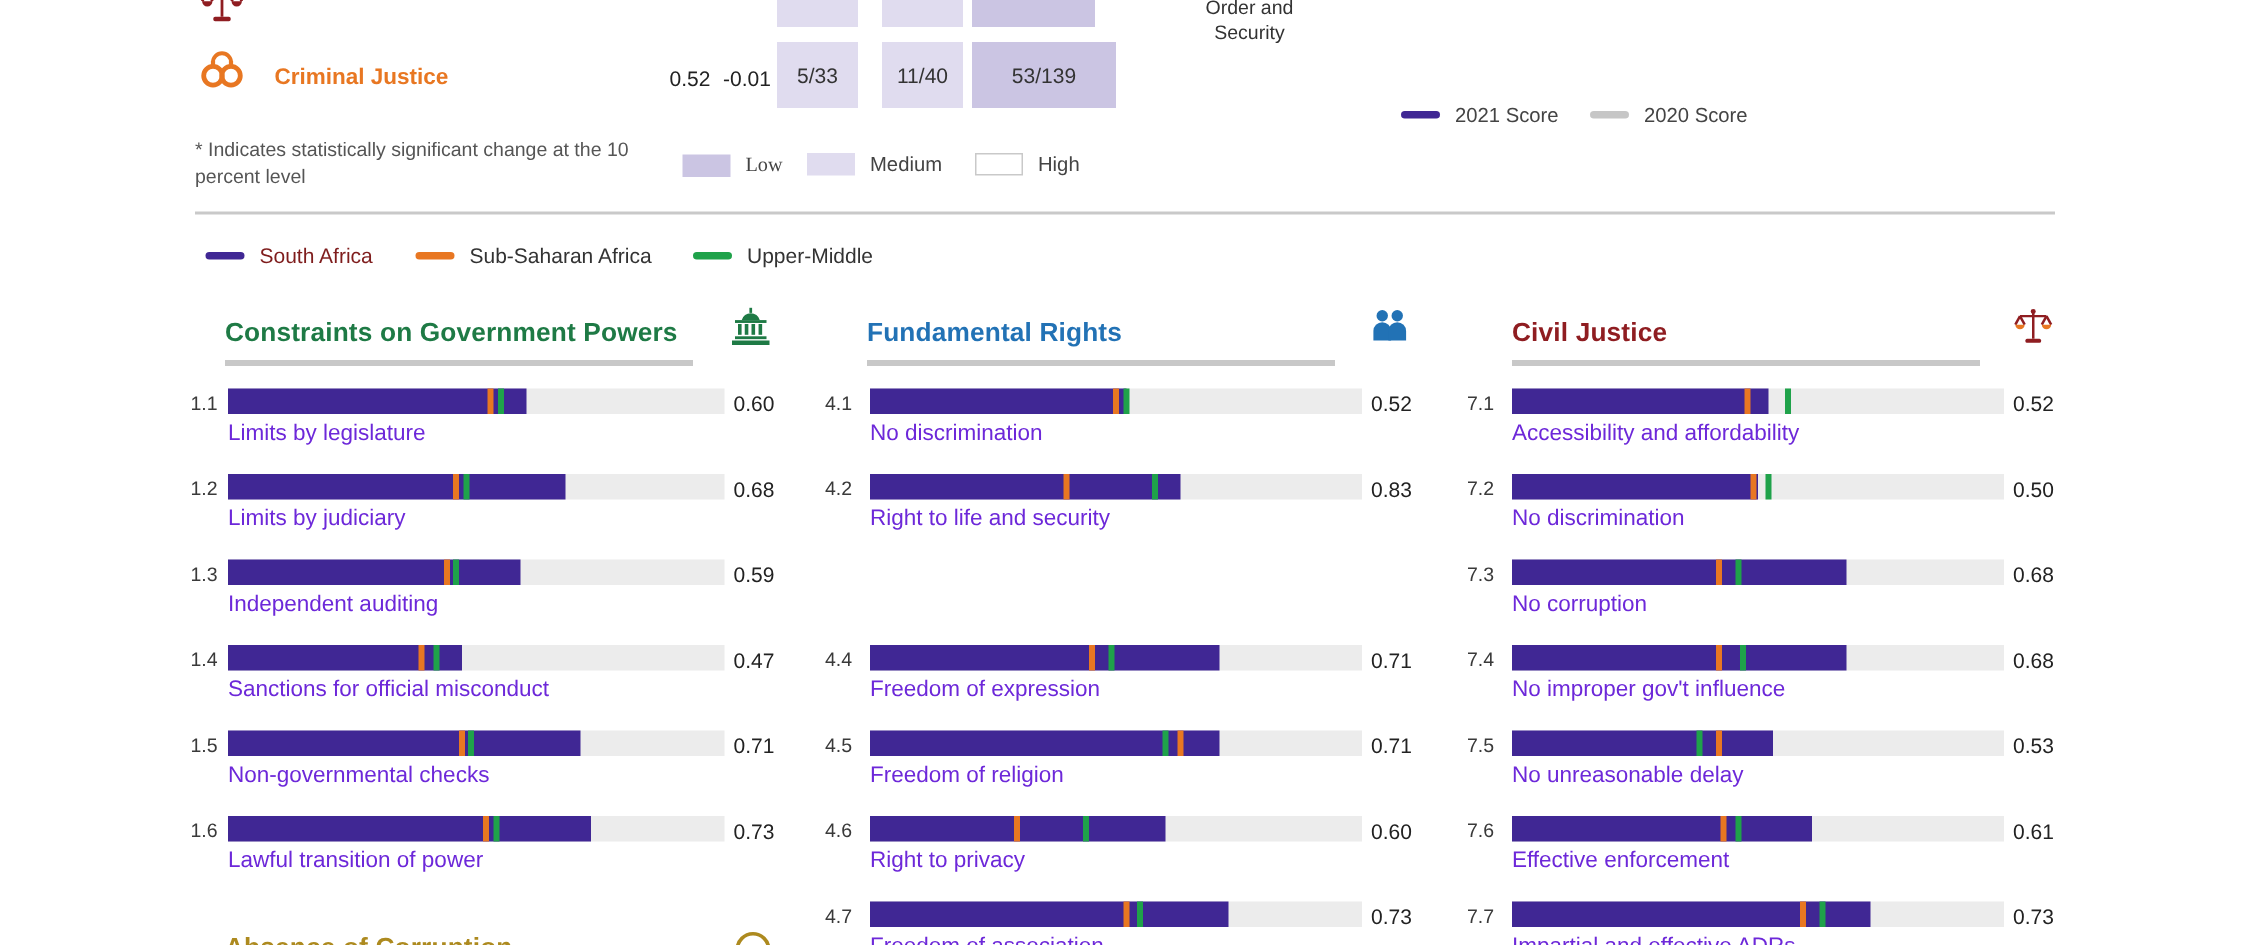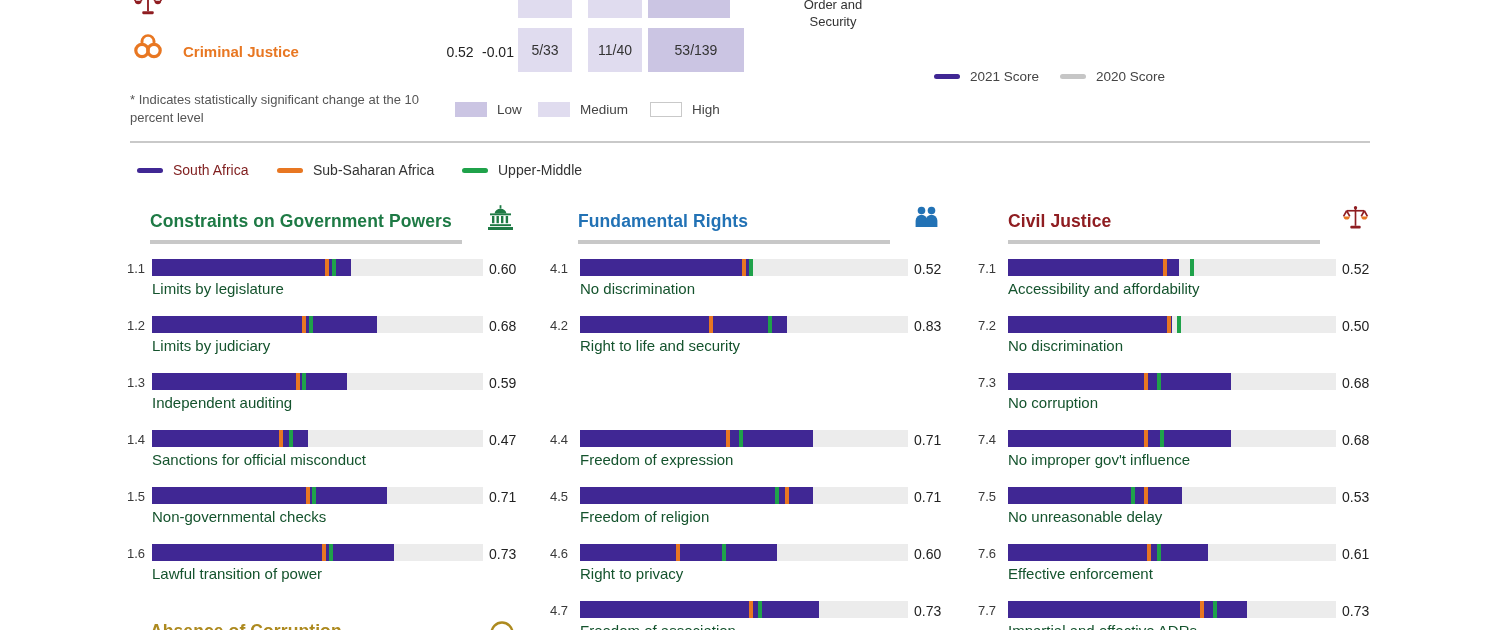--- a/index.html
+++ b/index.html
@@ -22,21 +22,21 @@
   .title-underline { position:absolute; height:4px; background:#c8c8c8; }
   .rows-host { position:absolute; }
   .bar-row { position:absolute; left:0; width:100%; height:57px; }
   .row-num { position:absolute; left:0; top:2px; font-size:13px; color:#3a3a3a; }
   .bar-track { position:absolute; top:0; height:17px; background:var(--bar-bg,#ececec); }
   .bar-fill { position:absolute; left:0; top:0; height:100%; background:var(--sa-purple,#402794); }
   .tick { position:absolute; top:0; width:4px; height:100%; }
   .tick-orange { background:var(--ssa-orange,#e87722); }
   .tick-green { background:var(--um-green,#1fa24a); }
   .row-score { position:absolute; top:2px; font-size:14px; color:#222; }
-  .row-label { position:absolute; top:21px; font-size:15px; color:#14532d; white-space:nowrap; }
+  .row-label { position:absolute; top:21px; font-size:15px; color:#6d28d9; white-space:nowrap; }
 </style>
 </head>
 <body>
 
 <div class="page" style="--sa-purple: #402794; --ssa-orange: #e87722; --um-green: #1fa24a; --bar-bg: #ececec;">
 
   <div class="abs" style="left:133px; top:-13px;">
     <svg width="30" height="30" viewBox="0 0 26 26">
       <g stroke="#8f1d21" stroke-width="1.6" fill="none">
         <line x1="13" y1="4" x2="13" y2="21"></line>
@@ -67,21 +67,21 @@
   </div>
   <div class="abs factor-label" style="left:183px; top:43px;">Criminal Justice</div>
   <div class="abs cell-val" style="left:441px; top:44px; width:38px;">0.52</div>
   <div class="abs cell-val" style="left:477px; top:44px; width:42px;">-0.01</div>
   <div class="rank-cell" style="left: 518px; top: 28px; width: 54px; background: rgb(224, 220, 239);">5/33</div>
   <div class="rank-cell" style="left: 588px; top: 28px; width: 54px; background: rgb(224, 220, 239);">11/40</div>
   <div class="rank-cell" style="left: 648px; top: 28px; width: 96px; background: rgb(203, 197, 227);">53/139</div>
 
   <div class="abs footnote" style="left:130px; top:91px; width:322px;">* Indicates statistically significant change at the 10 percent level</div>
 
-  <div class="legend-group" style="left:455px; top:102px;">
+  <div class="legend-group" style="left:455px; top:102px;font-family:Liberation Serif, serif;">
     <span class="swatch" style="background: rgb(203, 197, 227);"></span>
     <span class="legend-label">Low</span>
   </div>
   <div class="legend-group" style="left:538px; top:102px;">
     <span class="swatch" style="background: rgb(224, 220, 239);"></span>
     <span class="legend-label">Medium</span>
   </div>
   <div class="legend-group" style="left:650px; top:102px;">
     <span class="swatch swatch-high" style="background: rgb(255, 255, 255);"></span>
     <span class="legend-label">High</span>

